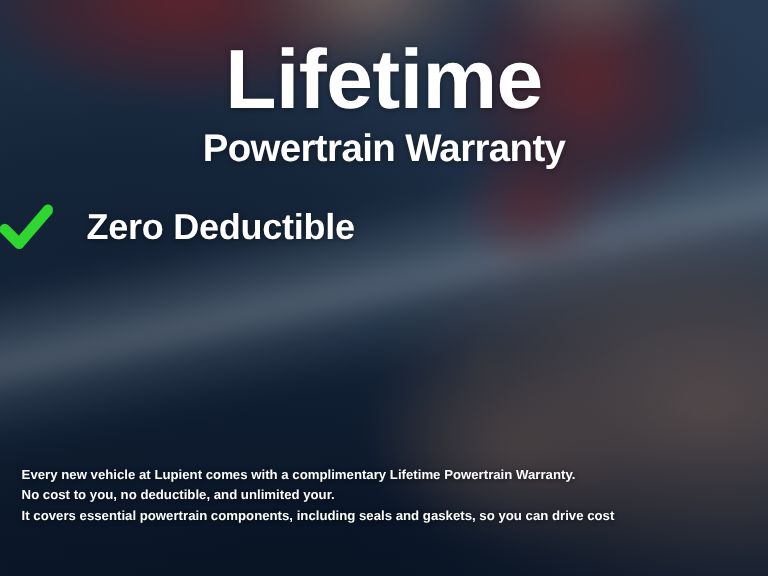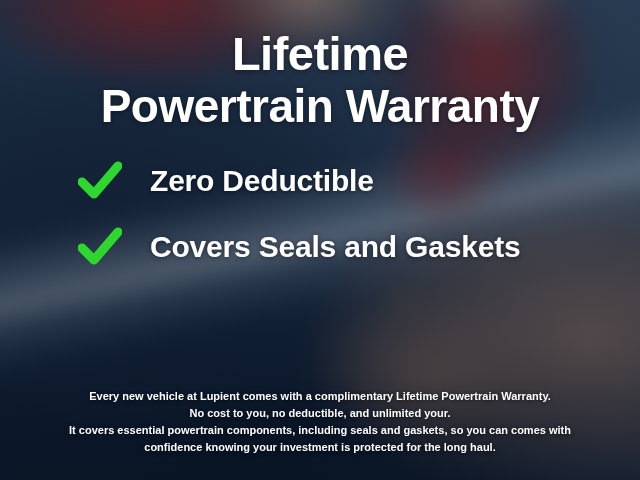--- a/index.html
+++ b/index.html
@@ -73,39 +73,38 @@
     width: 100%;
     text-align: center;
     color: #ffffff;
     font-weight: bold;
     letter-spacing: -0.5px;
     text-shadow: 0 1px 5px rgba(0,0,0,0.42);
     line-height: 1.04;
   }
   .headline-line1 {
     margin-top: 30px;
-    font-size: 47px;
+    font-size: 70px;
   }
   .headline-line2 {
     margin-top: 4px;
-    font-size: 46px;
+    font-size: 32px;
     text-align: center;
   }
 
   .features {
     margin-top: 30px;
     width: 100%;
     display: flex;
     flex-direction: column;
     gap: 26px;
   }
   .feature-row {
     display: flex;
     align-items: center;
-    padding-left: 78px;
   }
   .check-icon {
     width: 44px;
     height: 40px;
     flex: 0 0 44px;
     display: block;
   }
   .feature-label {
     margin-left: 28px;
     color: #ffffff;
@@ -114,26 +113,25 @@
     letter-spacing: -0.2px;
     text-shadow: 0 1px 5px rgba(0,0,0,0.45);
     white-space: nowrap;
   }
 
   .disclaimer {
     position: absolute;
     left: 0;
     right: 0;
     top: 388px;
-    text-align: center;
     color: #ffffff;
     font-size: 11px;
     font-weight: bold;
     line-height: 1.55;
-    padding: 0 28px;
+    padding: 0 18px;
     text-shadow: 0 1px 4px rgba(0,0,0,0.6);
   }
   .disclaimer p {
     margin: 0;
   }
 </style>
 </head>
 <body>
 
 <div class="banner">
@@ -150,30 +148,23 @@
     <div class="features">
 
       <div class="feature-row">
         <svg class="check-icon" viewBox="0 0 44 40">
           <path d="M4 21 L16 33 L40 5" fill="none" stroke="#2FD62F" stroke-width="9" stroke-linecap="round" stroke-linejoin="round"></path>
         </svg>
         <span class="feature-label">Zero Deductible</span>
       </div>
 
 
-      <div class="feature-row">
-        <svg class="check-icon" viewBox="0 0 44 40">
-          <path d="M4 21 L16 33 L40 5" fill="none" stroke="#2FD62F" stroke-width="9" stroke-linecap="round" stroke-linejoin="round"></path>
-        </svg>
-        <span class="feature-label">Covers Seals and Gaskets</span>
-      </div>
 
     </div>
 
     <div class="disclaimer">
       <p>Every new vehicle at Lupient comes with a complimentary Lifetime Powertrain Warranty.</p>
       <p>No cost to you, no deductible, and unlimited your.</p>
-      <p>It covers essential powertrain components, including seals and gaskets, so you can comes with</p>
-      <p>confidence knowing your investment is protected for the long haul.</p>
+      <p>It covers essential powertrain components, including seals and gaskets, so you can drive cost</p>
     </div>
 
   </div>
 </div>
 
 </body></html>

